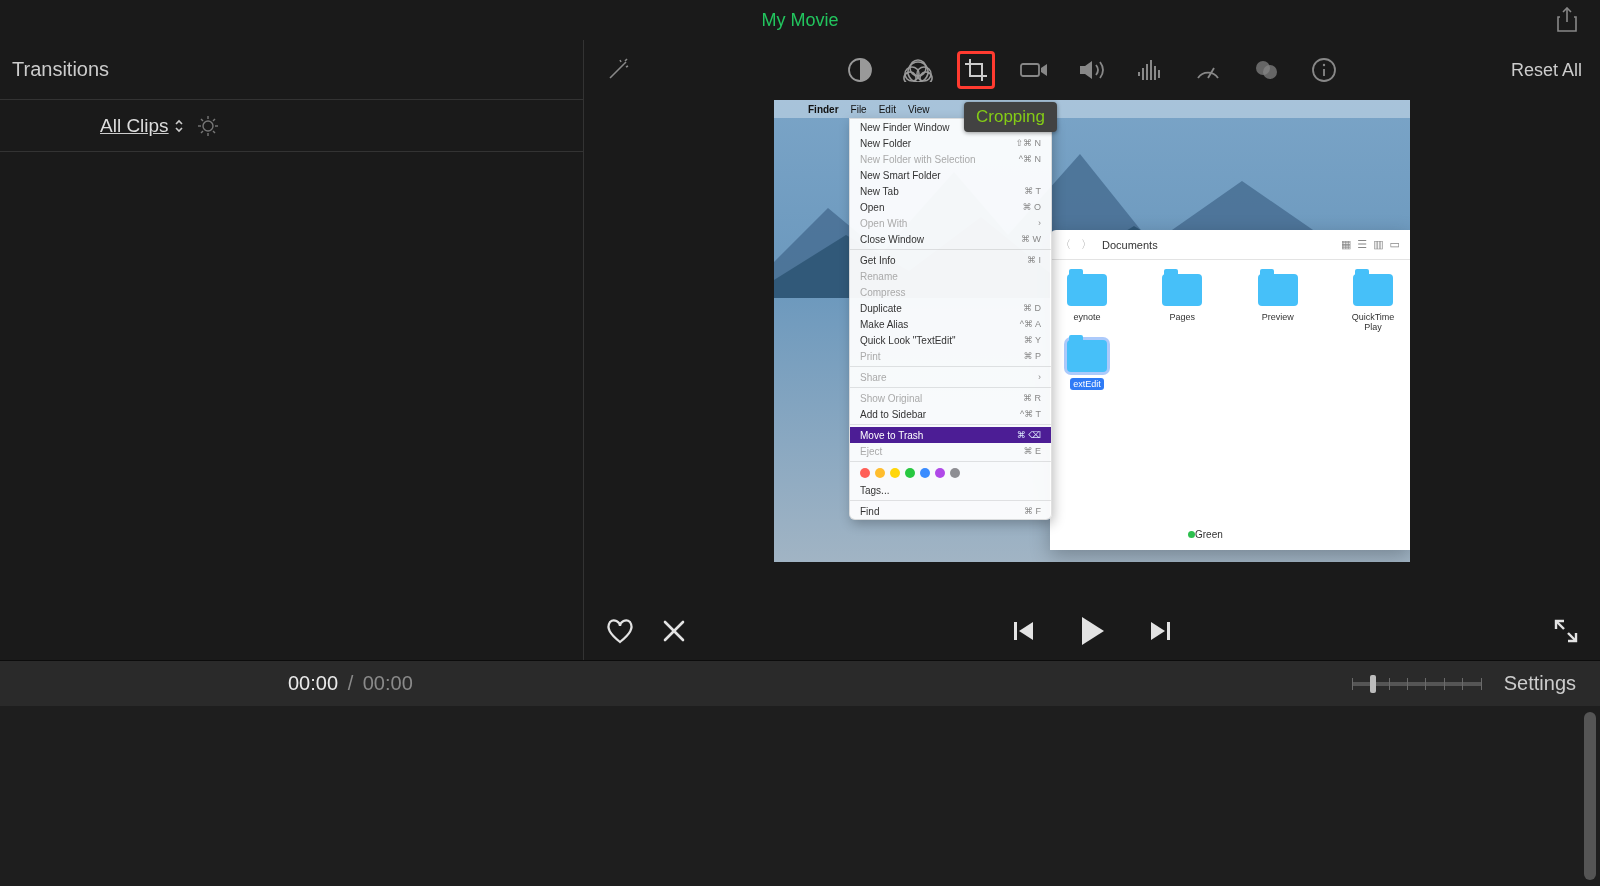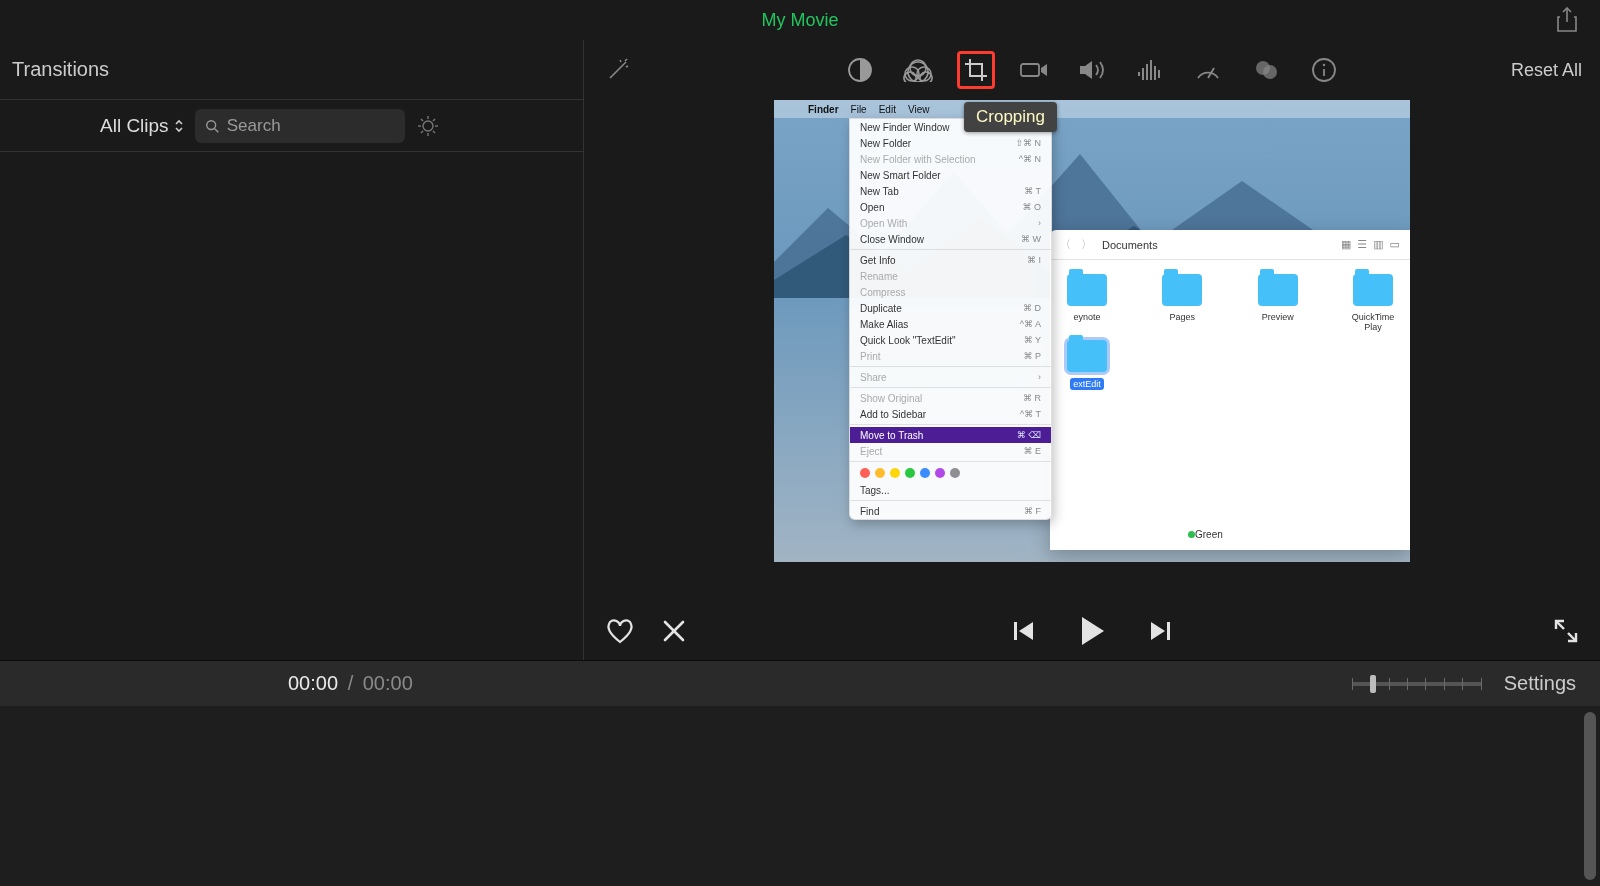--- a/index.html
+++ b/index.html
@@ -10,21 +10,21 @@
   .titlebar { height: 40px; display: flex; align-items: center; position: relative; background: #1a1a1a; }
   .title { position: absolute; left: 0; right: 0; text-align: center; font-size: 18px; font-weight: 500; color: #22c55e; pointer-events: none; }
   .share { position: absolute; right: 22px; color: #777; }
 
   
   .main { flex: 1; display: flex; min-height: 0; }
 
   
   .left { width: 584px; background: #1a1a1a; border-right: 1px solid #333; display: flex; flex-direction: column; }
   .left-header { height: 60px; display: flex; align-items: center; padding: 0 12px; border-bottom: 1px solid #333; font-size: 20px; font-weight: 500; }
-  .left-toolbar { height: 52px; display: flex; align-items: center; gap: 10px; padding: 0 12px; border-bottom: 1px solid #333; }
+  .left-toolbar { height: 52px; display: flex; align-items: center; gap: 10px; padding: 0 12px; border-bottom: 1px solid #333; text-decoration: underline; }
   .clips-dd { margin-left: 88px; font-size: 19px; color: #ddd; display: flex; align-items: center; gap: 4px; }
   .search { flex: 1; background: #2c2c2c; border-radius: 6px; height: 34px; display: flex; align-items: center; gap: 8px; padding: 0 10px; color: #888; max-width: 210px; }
   .search input { background: transparent; border: none; outline: none; font-size: 17px; color: #ccc; width: 100%; }
   .search input::placeholder { color: #9a9a9a; }
   .gear { color: #777; }
   .left-body { flex: 1; }
 
   
   .right { flex: 1; display: flex; flex-direction: column; position: relative; background: #1a1a1a; }
   .right-top { height: 60px; display: flex; align-items: center; position: relative; }
@@ -32,21 +32,21 @@
   .adjust-bar { position: absolute; left: 50%; transform: translateX(-50%); display: flex; gap: 20px; align-items: center; }
   .adjust-bar .ico { width: 38px; height: 38px; display: flex; align-items: center; justify-content: center; color: #888; border-radius: 4px; }
   .crop-highlight { border: 3px solid #ff3b30; }
   .reset-all { position: absolute; right: 18px; font-size: 18px; color: #ccc; }
 
   
   .viewer-wrap { flex: 1; display: flex; align-items: flex-start; justify-content: center; padding-top: 0; position: relative; }
   .viewer { width: 636px; height: 462px; background: linear-gradient(180deg,#7aa4c7 0%,#6b98bd 40%,#a1b4c4 100%); position: relative; overflow: hidden; }
 
   
-  .tooltip { position: absolute; left: 190px; top: 2px; background: #424242; color: #fef9c3; font-size: 17px; padding: 5px 12px; border-radius: 4px; box-shadow: 0 1px 4px rgba(0,0,0,.4); z-index: 50; }
+  .tooltip { position: absolute; left: 190px; top: 2px; background: #424242; color: #84cc16; font-size: 17px; padding: 5px 12px; border-radius: 4px; box-shadow: 0 1px 4px rgba(0,0,0,.4); z-index: 50; }
 
   
   .mac-menubar { position: absolute; top: 0; left: 0; right: 0; height: 18px; background: rgba(255,255,255,0.35); display: flex; align-items: center; gap: 12px; padding: 0 22px; font-size: 10px; color: #111; }
   .mac-menubar .apple { font-size: 11px; }
   .mac-menubar .bold { font-weight: 600; }
 
   .mountains { position:absolute; left:0; right:0; top:18px; height:180px; }
 
   .file-menu { position:absolute; left:75px; top:18px; width:203px; background:rgba(255,255,255,0.94); border:1px solid rgba(0,0,0,.12); border-radius:0 0 6px 6px; box-shadow:2px 4px 12px rgba(0,0,0,.25); font-size:10px; color:#333; z-index:20; }
   .file-menu .item { display:flex; justify-content: space-between; align-items:center; padding:2.5px 10px; }
@@ -119,27 +119,20 @@
 
     <div class="left">
       <div class="left-header">Transitions</div>
       <div class="left-toolbar">
         <div class="clips-dd icobtn">
           <span>All Clips</span>
           <svg width="12" height="16" viewBox="0 0 12 16" stroke="#ccc" stroke-width="1.6" fill="none">
             <path d="M3 6 L6 3 L9 6"></path>
               <path d="M3 10 L6 13 L9 10"></path>
           </svg>
-        </div>
-        <div class="search">
-          <svg width="16" height="16" viewBox="0 0 16 16" stroke="#9a9a9a" stroke-width="1.6" fill="none">
-            <circle cx="7" cy="7" r="5"></circle>
-              <path d="M11 11 L15 15"></path>
-          </svg>
-          <input placeholder="Search" style="">
         </div>
         <div class="gear icobtn">
           <svg width="26" height="26" viewBox="0 0 26 26" stroke="#777" stroke-width="1.4" fill="none">
             <circle cx="13" cy="13" r="5"></circle>
             <g>
               <path d="M13 3 V6"></path>
                 <path d="M13 20 V23"></path>
                 <path d="M3 13 H6"></path>
                 <path d="M20 13 H23"></path>
               <path d="M6 6 L8 8"></path>

